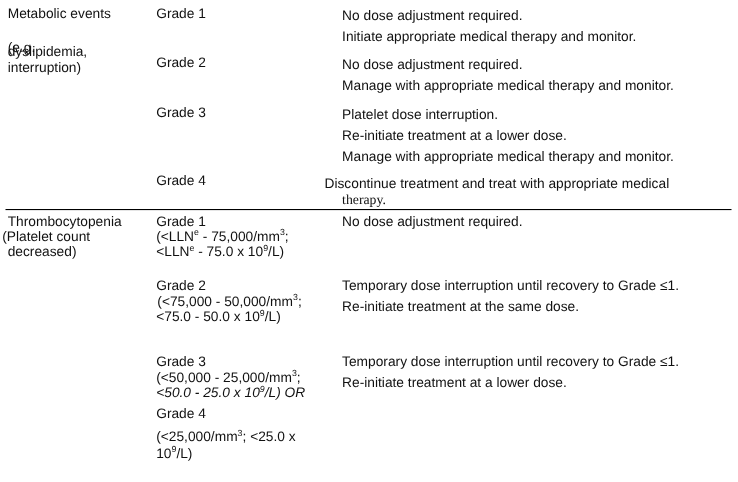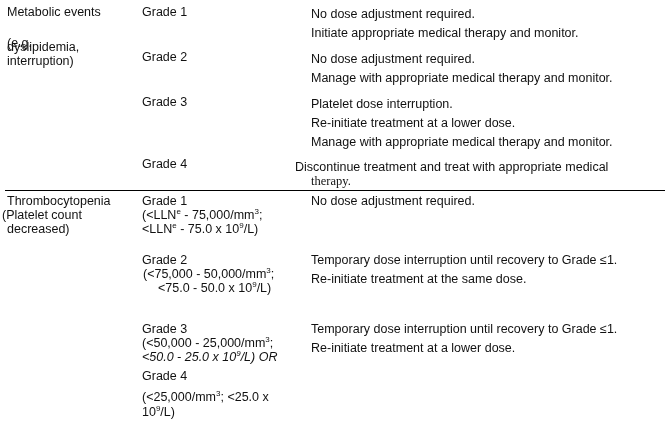--- a/index.html
+++ b/index.html
@@ -69,21 +69,21 @@
   <div class="t" style="left:2px;top:208px;">(Platelet count</div>
   <div class="t" style="left:7px;top:222px;text-align:center;">decreased)</div>
 
   <div class="t" style="left:142px;top:194px;">Grade 1</div>
   <div class="t" style="left:142px;top:208px;"><span>(&lt;LLN</span><sup>e</sup><span> - 75,000/mm</span><sup>3</sup><span>;</span></div>
   <div class="t" style="left:142px;top:222px;"><span>&lt;LLN</span><sup>e</sup><span> - 75.0 x 10</span><sup>9</sup><span>/L)</span></div>
   <div class="t" style="left:311px;top:194px;">No dose adjustment required.</div>
 
   <div class="t" style="left:142px;top:253px;">Grade 2</div>
   <div class="t" style="left:130px;top:267px;margin-left:13px;"><span>(&lt;75,000 - 50,000/mm</span><sup>3</sup><span>;</span></div>
-  <div class="t" style="left:142px;top:281px;margin-left:16px;"><span>&lt;75.0 - 50.0 x 10</span><sup>9</sup><span>/L)</span></div>
+  <div class="t" style="left:142px;top:281px;"><span>&lt;75.0 - 50.0 x 10</span><sup>9</sup><span>/L)</span></div>
   <div class="t" style="left:311px;top:253px;">Temporary dose interruption until recovery to Grade ≤1.</div>
   <div class="t" style="left:311px;top:272px;text-align:center;">Re-initiate treatment at the same dose.</div>
 
   <div class="t" style="left:142px;top:322px;">Grade 3</div>
   <div class="t" style="left:142px;top:336px;"><span>(&lt;50,000 - 25,000/mm</span><sup>3</sup><span>;</span></div>
   <div class="t" style="left:142px;top:350px;font-style:italic;"><span>&lt;50.0 - 25.0 x 10</span><sup>9</sup><span>/L) OR</span></div>
   <div class="t" style="left:311px;top:322px;">Temporary dose interruption until recovery to Grade ≤1.</div>
   <div class="t" style="left:311px;top:341px;">Re-initiate treatment at a lower dose.</div>
 
   <div class="t" style="left:142px;top:369px;">Grade 4</div>

